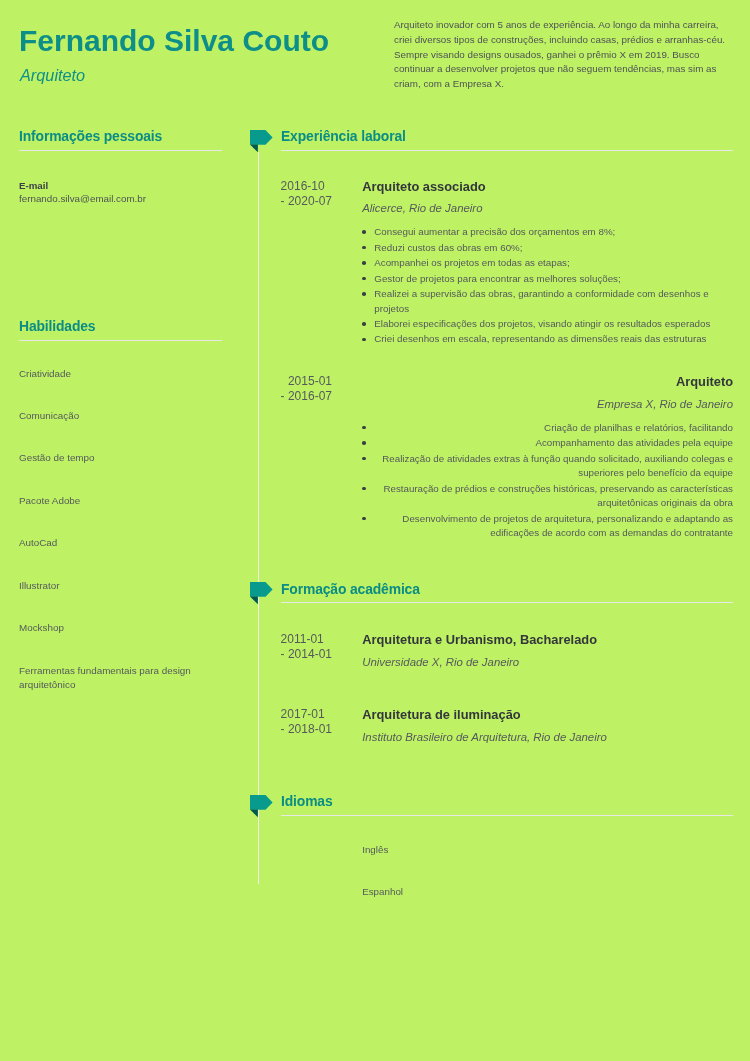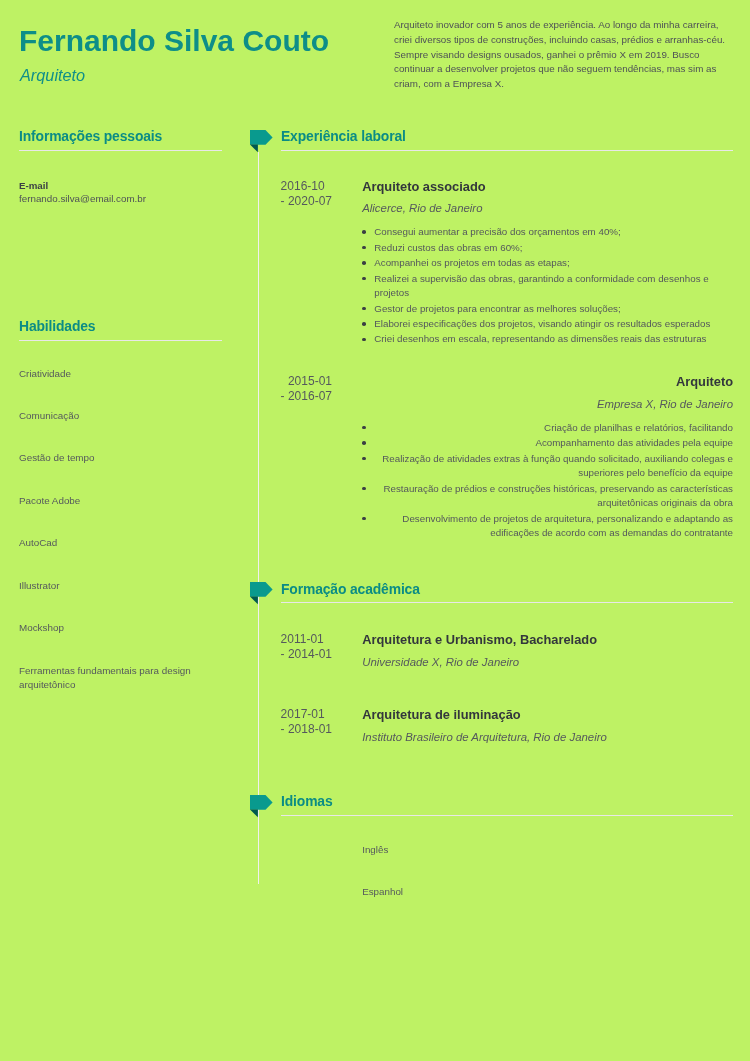--- a/index.html
+++ b/index.html
@@ -104,25 +104,25 @@
       <div id="exp-entries">
           <div class="entry" style="margin-top: 29.5px;">
             <div class="dates">
               <div>2016-10</div>
               <div>- 2020-07</div>
             </div>
             <div class="entry-body">
               <div class="role">Arquiteto associado</div>
               <div class="company">Alicerce, Rio de Janeiro</div>
               <ul class="bullets">
-                <li>Consegui aumentar a precisão dos orçamentos em 40%;</li>
+                <li>Consegui aumentar a precisão dos orçamentos em 8%;</li>
                 <li>Reduzi custos das obras em 60%;</li>
                 <li>Acompanhei os projetos em todas as etapas;</li>
+                <li>Gestor de projetos para encontrar as melhores soluções;</li>
                 <li>Realizei a supervisão das obras, garantindo a conformidade com desenhos e projetos</li>
-                <li>Gestor de projetos para encontrar as melhores soluções;</li>
                 <li>Elaborei especificações dos projetos, visando atingir os resultados esperados</li>
                 <li>Criei desenhos em escala, representando as dimensões reais das estruturas</li>
               </ul>
             </div>
           </div>
           <div class="entry" style="margin-top: 28.2px; text-align: right;">
             <div class="dates">
               <div>2015-01</div>
               <div>- 2016-07</div>
             </div>

